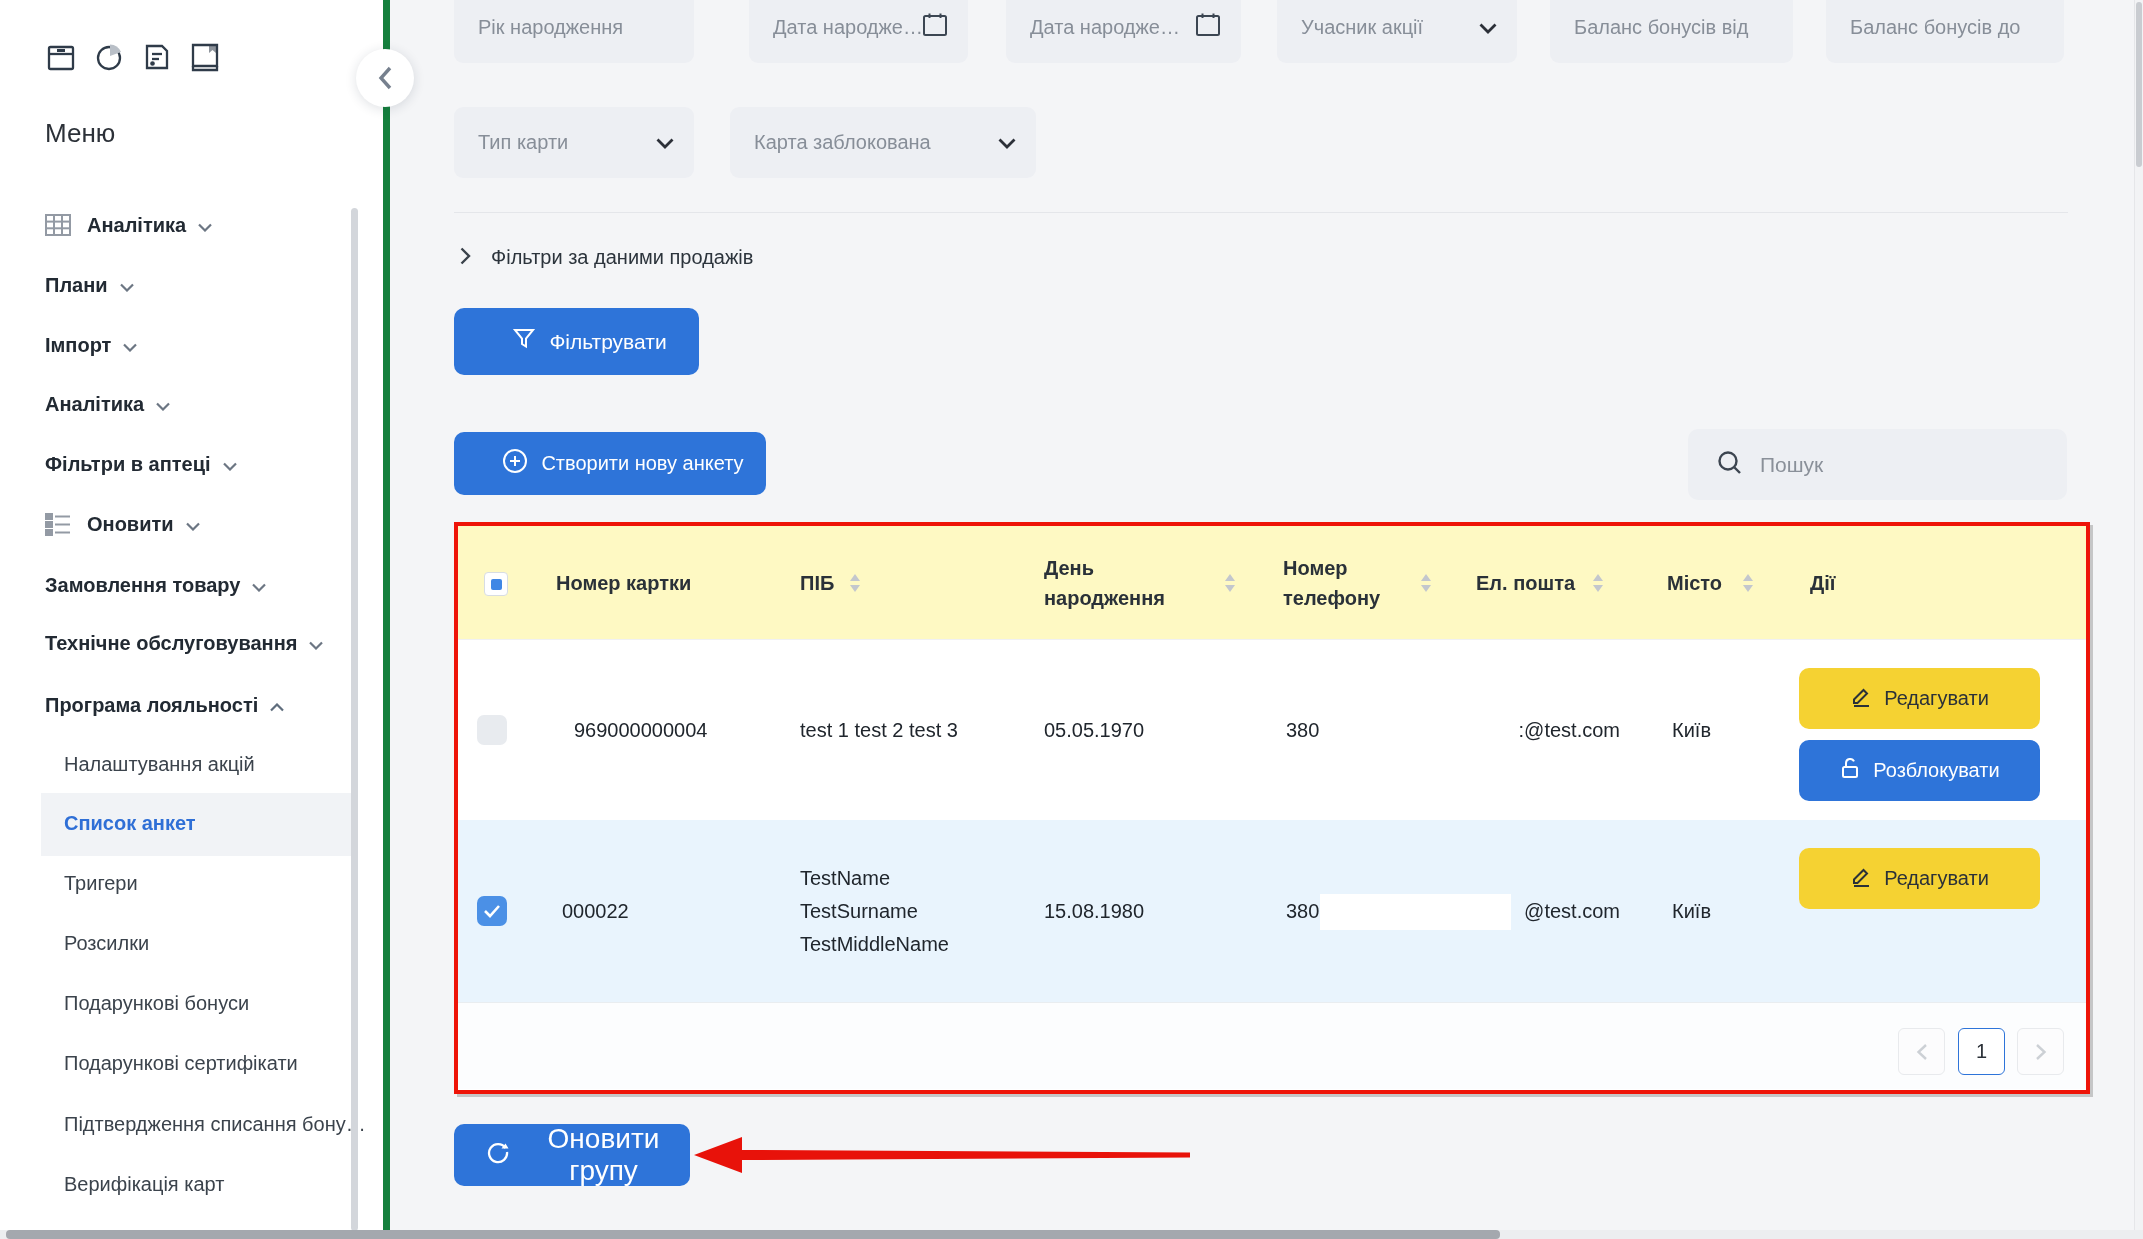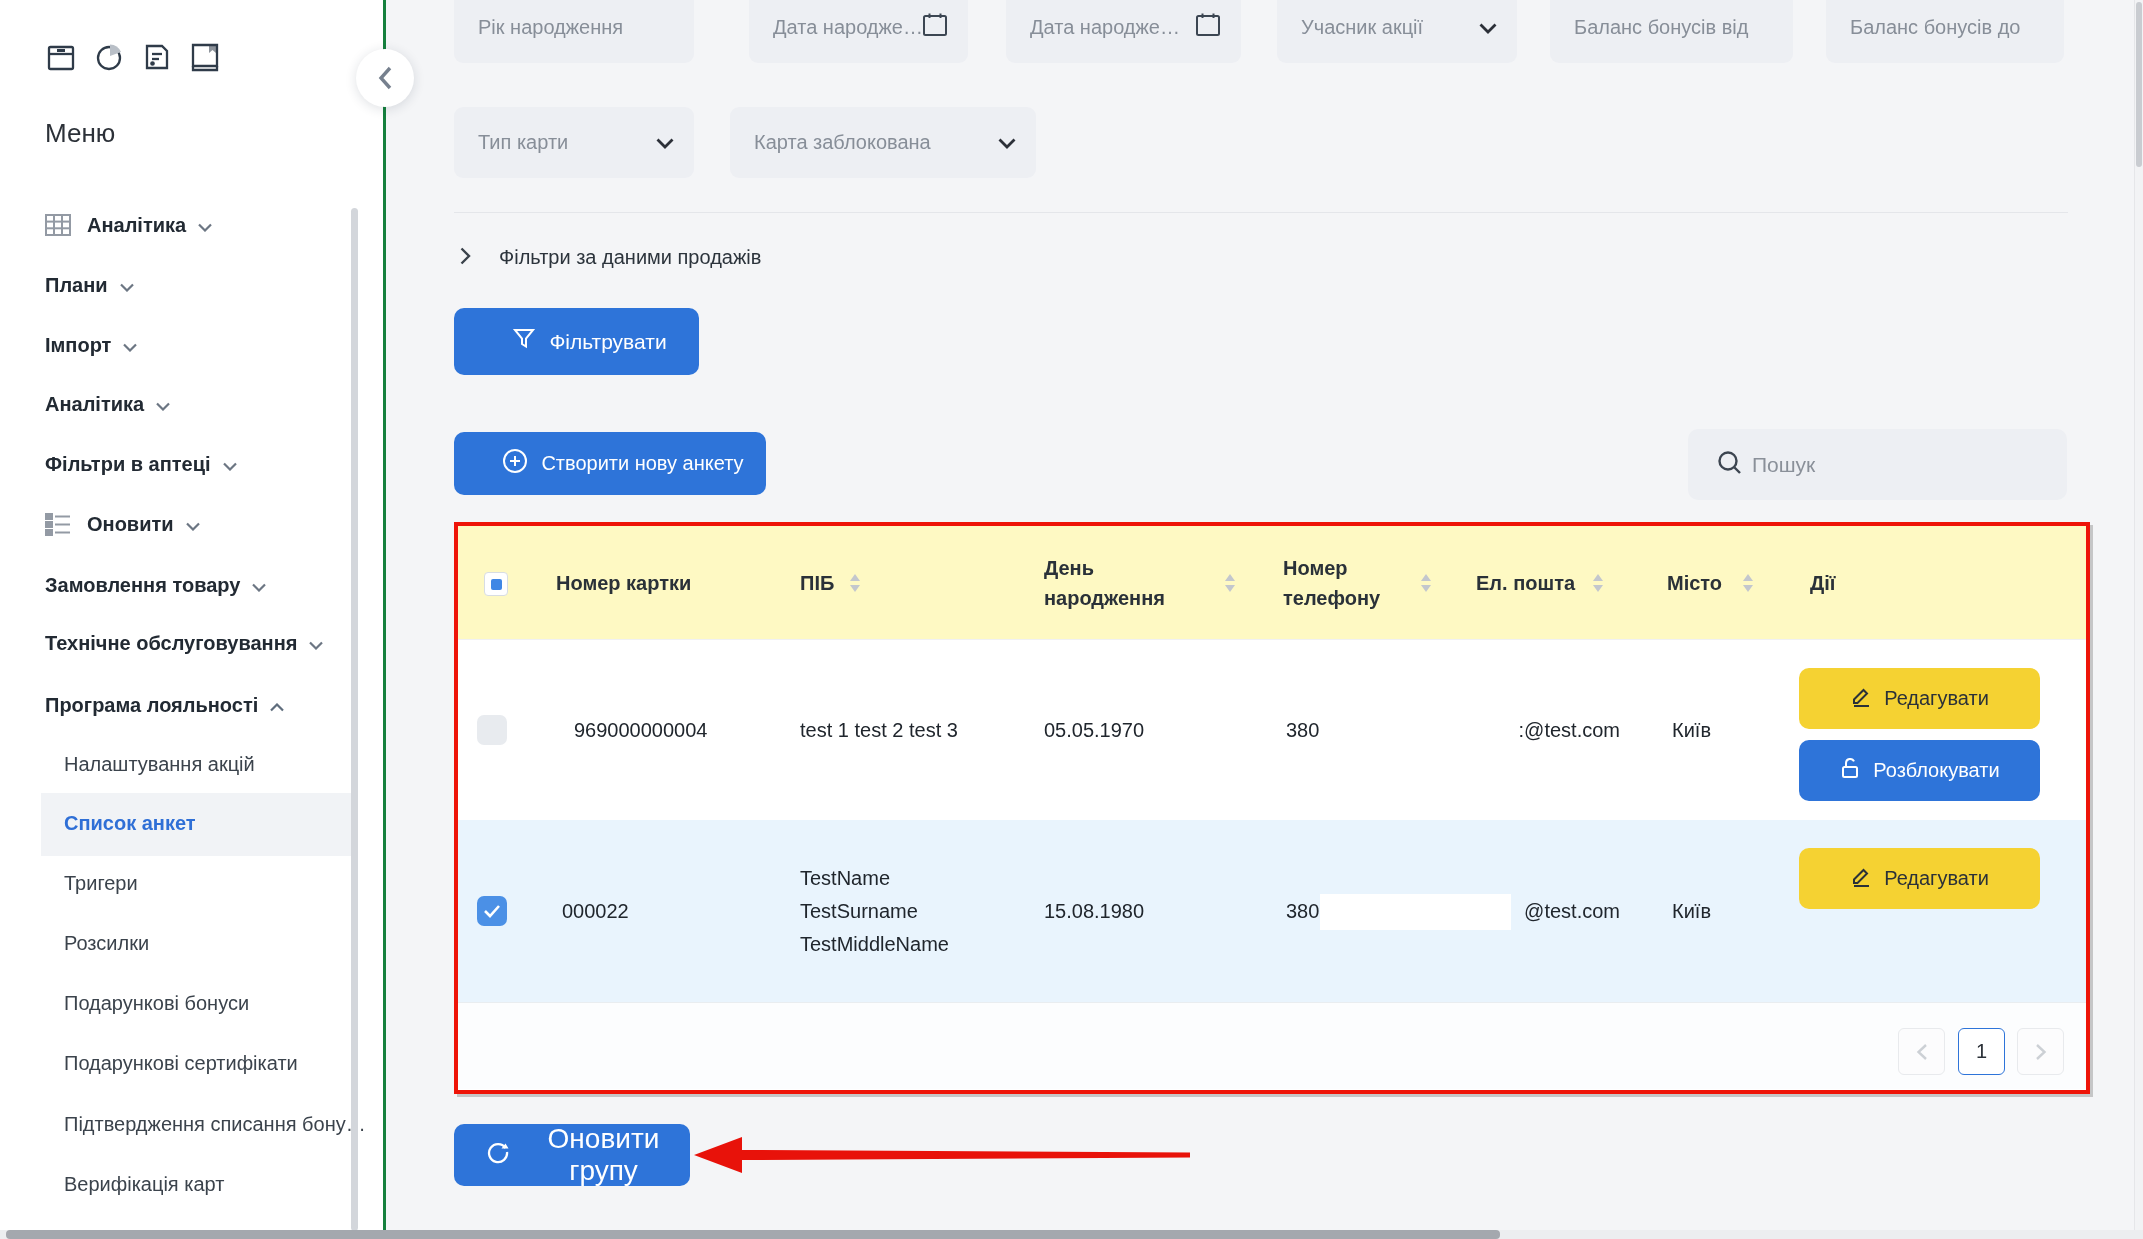--- a/index.html
+++ b/index.html
@@ -3,21 +3,21 @@
 <meta charset="utf-8">
 <style>
   html,body{margin:0;padding:0;}
   body{
     width:2143px;height:1239px;position:relative;overflow:hidden;
     background:#f4f5f7;
     font-family:"Liberation Sans","DejaVu Sans",sans-serif;
     color:#222932;
   }
   
-  .sidebar{position:absolute;left:0;top:0;width:383px;height:1239px;background:#ffffff;border-right:3px solid #15803d;}
+  .sidebar{position:absolute;left:0;top:0;width:383px;height:1239px;background:#ffffff;border-right:7px solid #15803d;}
   .top-icons{position:absolute;left:44px;top:40px;display:flex;gap:14px;}
   .top-icons .tico{width:34px;height:34px;display:flex;align-items:center;justify-content:center;}
   .menu-title{position:absolute;left:45px;top:118px;font-size:26px;color:#2c3138;}
   .s-item{position:absolute;left:45px;height:32px;display:flex;align-items:center;}
   .s-lbl{font-size:20px;font-weight:700;color:#222a33;white-space:nowrap;}
   .s-ico{width:26px;margin-right:16px;display:flex;align-items:center;}
   .chev{margin-left:12px;display:flex;align-items:center;transform:translateY(2px);}
   .chev.up{transform:rotate(180deg) translateY(-2px);}
   .sub-item{position:absolute;left:64px;height:30px;display:flex;align-items:center;font-size:20px;color:#3b434c;white-space:nowrap;}
   .sub-active-bg{position:absolute;left:41px;top:793px;width:312px;height:63px;background:#f1f3f6;}
@@ -25,27 +25,27 @@
   .side-scroll{position:absolute;left:351px;top:208px;width:7px;height:1023px;background:#d3d6db;border-radius:4px;}
   .collapse-btn{position:absolute;left:356px;top:49px;width:58px;height:58px;border-radius:50%;background:#fff;
     box-shadow:0 2px 12px rgba(31,45,61,.14);display:flex;align-items:center;justify-content:center;z-index:30;}
   
   .fld{position:absolute;background:#edeff3;border-radius:9px;display:flex;align-items:center;
     font-size:20px;color:#878e98;padding:0 20px 0 24px;box-sizing:border-box;}
   .fld .ph{flex:1;white-space:nowrap;overflow:hidden;}
   .row1{top:-8px;height:71px;}
   .row2{top:107px;height:71px;}
   .divider{position:absolute;left:454px;top:212px;width:1614px;height:1px;background:#e4e6ea;}
-  .sales-toggle{position:absolute;left:460px;top:246px;display:flex;align-items:center;gap:28px;}
+  .sales-toggle{position:absolute;left:460px;top:246px;display:flex;align-items:center;gap:20px;}
   .sales-toggle .lbl{font-size:20px;font-weight:500;color:#2c343c;}
   
   .btn-blue{position:absolute;background:#2e74d9;border-radius:10px;display:flex;align-items:center;justify-content:center;
     gap:13px;color:#fff;font-size:21px;border:none;cursor:pointer;padding-left:32px;}
   .search-box{position:absolute;left:1688px;top:429px;width:379px;height:71px;background:#edeff3;border-radius:10px;
-    display:flex;align-items:center;padding:0 20px 0 28px;box-sizing:border-box;gap:6px;}
+    display:flex;align-items:center;padding:0 20px 0 28px;box-sizing:border-box;gap:14px;}
   .search-box input{border:none;background:transparent;outline:none;font-size:21px;color:#40474f;flex:1;
     font-family:"Liberation Sans","DejaVu Sans",sans-serif;}
   .search-box input::placeholder{color:#8a9099;}
   
   .red-frame{position:absolute;left:454px;top:522px;width:1636px;height:572px;border:4px solid #ee1408;
     box-sizing:border-box;box-shadow:3px 3px 0 rgba(120,120,120,.38);background:#fff;}
   .thead{position:relative;width:100%;height:114px;background:#fef9c3;border-bottom:1px solid #f0f1f3;box-sizing:border-box;}
   .trow{position:relative;width:100%;}
   .trow.r1{height:180px;background:#ffffff;}
   .trow.r2{height:182px;background:#e9f4fd;}

